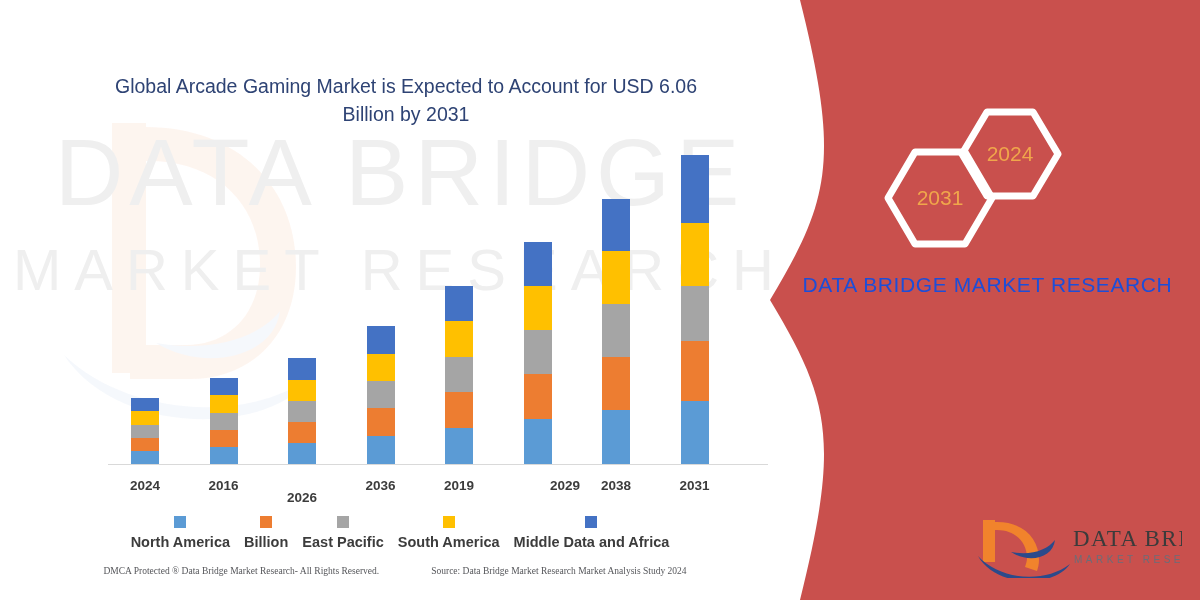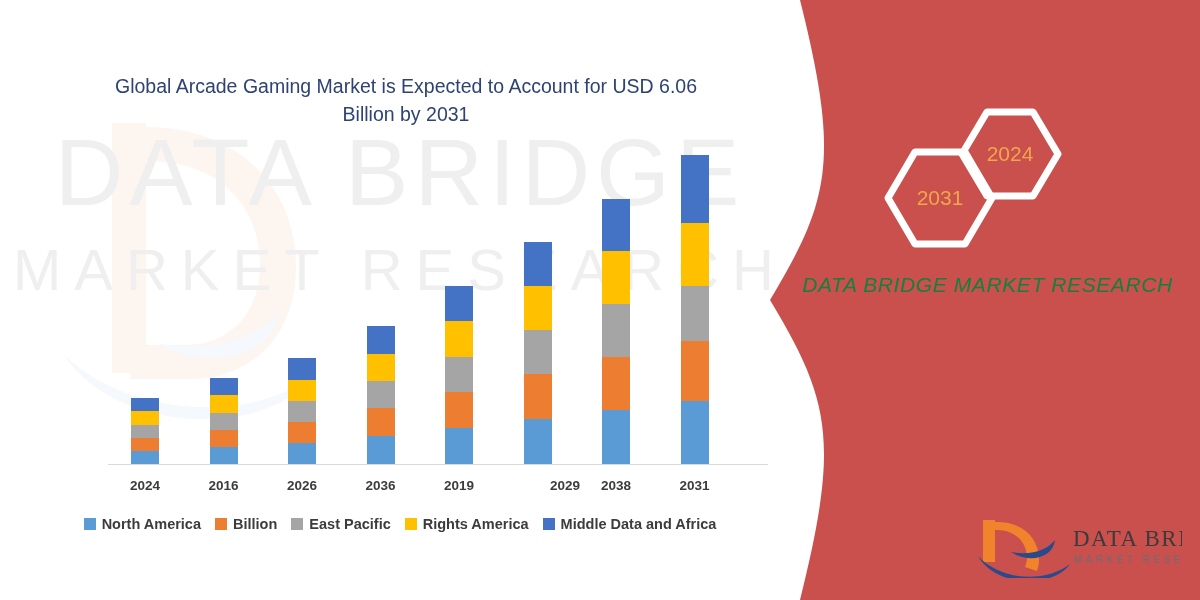--- a/index.html
+++ b/index.html
@@ -37,21 +37,21 @@
   .hex{position:absolute;}
   .hex .hexlabel{
     position:absolute;inset:0;display:flex;align-items:center;justify-content:center;
     color:#F0A64B;font-size:21px;font-weight:400;
   }
   .hex-2024{left:96px;top:0px;width:108px;height:96px;}
   .hex-2031{left:22px;top:40px;width:116px;height:104px;}
 
   .rp-brand{
     position:absolute;top:270px;left:25px;width:385px;text-align:center;
-    color:#15803d;font-size:21px;line-height:30px;letter-spacing:.6px;font-style:italic;
+    color:#1d4ed8;font-size:21px;line-height:30px;letter-spacing:.6px;
   }
 
   
   .dbmr-logo{position:absolute;right:18px;bottom:22px;width:205px;height:62px;z-index:5;}
 
   
   .chart-title{
     position:absolute;left:96px;top:36px;width:620px;text-align:center;
     color:#2E4374;font-size:19.5px;line-height:28px;z-index:2;font-weight:400;margin-top:36px;
   }
@@ -61,21 +61,21 @@
   .bar{position:absolute;bottom:136px;width:28px;}
   .seg{width:100%;display:block;}
   .xlab{
     position:absolute;top:478px;width:78px;text-align:center;
     font-size:13.5px;font-weight:bold;color:#3c3c3c;
   }
   .legend{
     position:absolute;left:0;top:516px;width:800px;
     display:flex;justify-content:center;align-items:center;gap:14px;z-index:2;
   }
-  .lg-item{display:flex;align-items:center;gap:6px;}
+  .lg-item{display:flex;align-items:center;gap:6px;flex-direction:column;}
   .lg-swatch{width:12px;height:12px;display:block;}
   .lg-text{font-size:14.5px;font-weight:bold;color:#3c3c3c;white-space:nowrap;}
   .footer{position:absolute;left:0;top:566px;width:790px;z-index:2;
           display:flex;justify-content:center;gap:52px;}
   .footer span{font-family:"Liberation Serif", serif;font-size:9.5px;color:#55565a;white-space:nowrap;}
 </style>
 </head>
 <body>
 
 <div id="stage">
@@ -149,21 +149,21 @@
           <div class="seg" style="height: 68px; background: rgb(68, 114, 196);"></div>
           <div class="seg" style="height: 63px; background: rgb(255, 192, 0);"></div>
           <div class="seg" style="height: 55px; background: rgb(165, 165, 165);"></div>
           <div class="seg" style="height: 60px; background: rgb(237, 125, 49);"></div>
           <div class="seg" style="height: 63px; background: rgb(91, 155, 213);"></div>
         </div>
       </div>
     <div id="xlabels">
         <div class="xlab" style="left: 106px;">2024</div>
         <div class="xlab" style="left: 184.5px;">2016</div>
-        <div class="xlab" style="left: 263px;">2026</div>
+        <div class="xlab" style="left: 263px; margin-top: 12px;">2026</div>
         <div class="xlab" style="left: 341.5px;">2036</div>
         <div class="xlab" style="left: 420px;">2019</div>
         <div class="xlab" style="left: 526px;">2029</div>
         <div class="xlab" style="left: 577px;">2038</div>
         <div class="xlab" style="left: 655.5px;">2031</div>
       </div>
   </div>
 
   <div class="legend" id="legend">
       <div class="lg-item">
@@ -173,28 +173,32 @@
       <div class="lg-item">
         <span class="lg-swatch" style="background: rgb(237, 125, 49);"></span>
         <span class="lg-text">Billion</span>
       </div>
       <div class="lg-item">
         <span class="lg-swatch" style="background: rgb(165, 165, 165);"></span>
         <span class="lg-text">East Pacific</span>
       </div>
       <div class="lg-item">
         <span class="lg-swatch" style="background: rgb(255, 192, 0);"></span>
-        <span class="lg-text">Rights America</span>
+        <span class="lg-text">South America</span>
       </div>
       <div class="lg-item">
         <span class="lg-swatch" style="background: rgb(68, 114, 196);"></span>
         <span class="lg-text">Middle Data and Africa</span>
       </div>
     </div>
 
+  <div class="footer">
+    <span>DMCA Protected ® Data Bridge Market Research- All Rights Reserved.</span>
+    <span>Source: Data Bridge Market Research  Market Analysis Study 2024</span>
+  </div>
 
   <div class="red-panel">
     <svg width="430" height="600" viewBox="0 0 430 600">
       <path d="M430 0 H30 C70 160 60 200 0 300 C60 400 70 440 30 600 H430 Z" fill="#C9504D"></path>
     </svg>
   </div>
 
   <div class="rp-content">
 
     <div class="hexrow">

